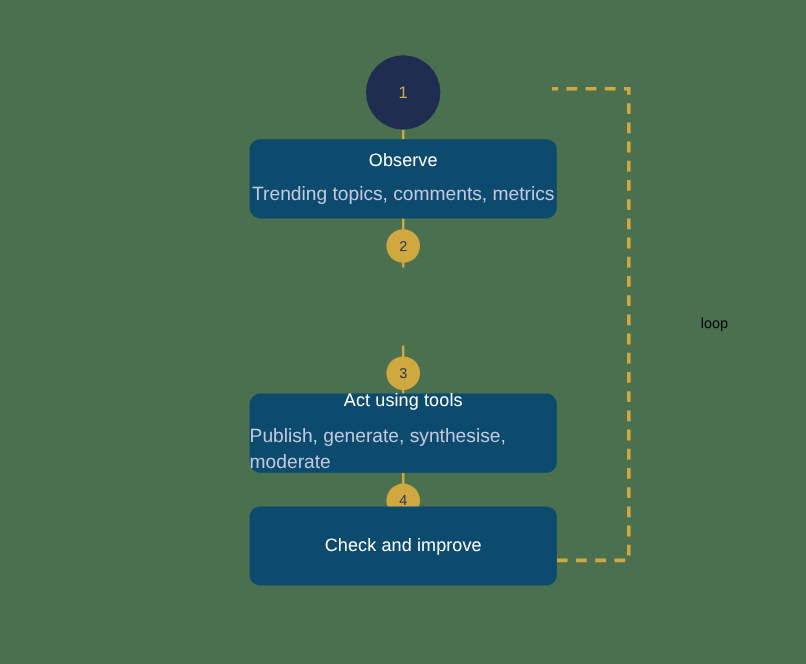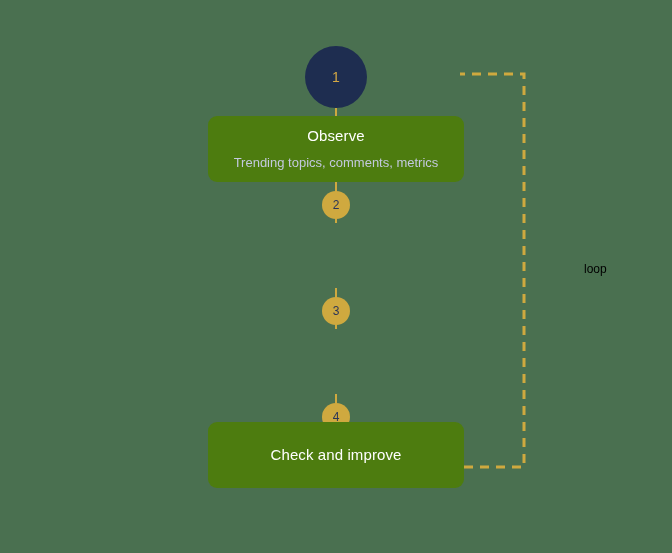--- a/index.html
+++ b/index.html
@@ -50,37 +50,37 @@
     font-size: 14px;
     line-height: 1;
   }
 
   
   .stage-box {
     position: absolute;
     left: 208px;
     width: 256px;
     height: 66px;
-    background: #4d7c0f;
+    background: #0c4a6e;
     border-radius: 9px;
     display: flex;
     flex-direction: column;
     align-items: center;
     justify-content: center;
     box-sizing: border-box;
   }
   .stage-box .stage-title {
     color: #ffffff;
     font-size: 15px;
     line-height: 1.35;
     letter-spacing: 0.1px;
   }
   .stage-box .stage-sub {
     color: #c3c9de;
-    font-size: 13px;
+    font-size: 16px;
     line-height: 1.4;
     margin-top: 8px;
   }
   .box-0 { top: 116px; }
   .box-1 { top: 222px; }
   .box-2 { top: 328px; }
   .box-3 { top: 422px; }
 
   
   .step-badge {
@@ -141,20 +141,24 @@
 
   <div class="step-badge badge-2">
     <span class="num">2</span>
   </div>
 
 
   <div class="step-badge badge-3">
     <span class="num">3</span>
   </div>
 
+  <div class="stage-box box-2">
+    <span class="stage-title">Act using tools</span>
+    <span class="stage-sub">Publish, generate, synthesise, moderate</span>
+  </div>
 
   <div class="step-badge badge-4">
     <span class="num">4</span>
   </div>
 
   <div class="stage-box box-3">
     <span class="stage-title">Check and improve</span>
   </div>
 
   <div class="loop-label">loop</div>

